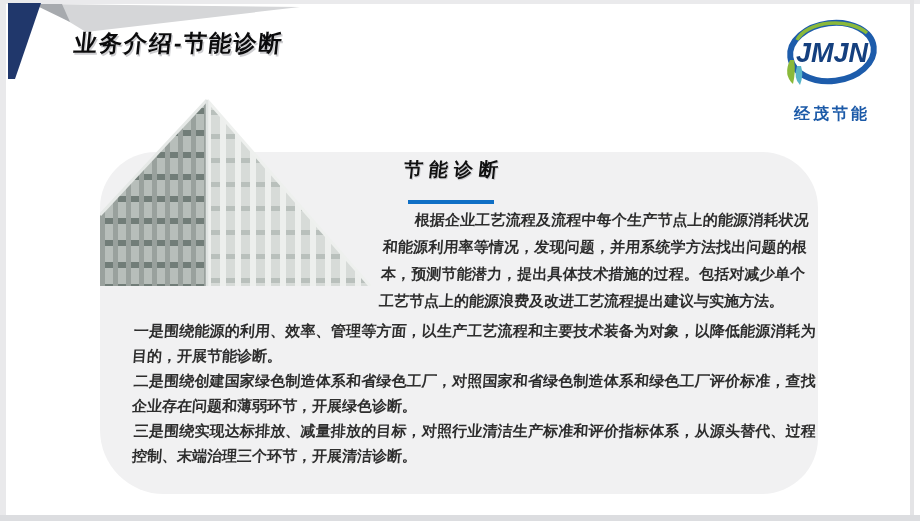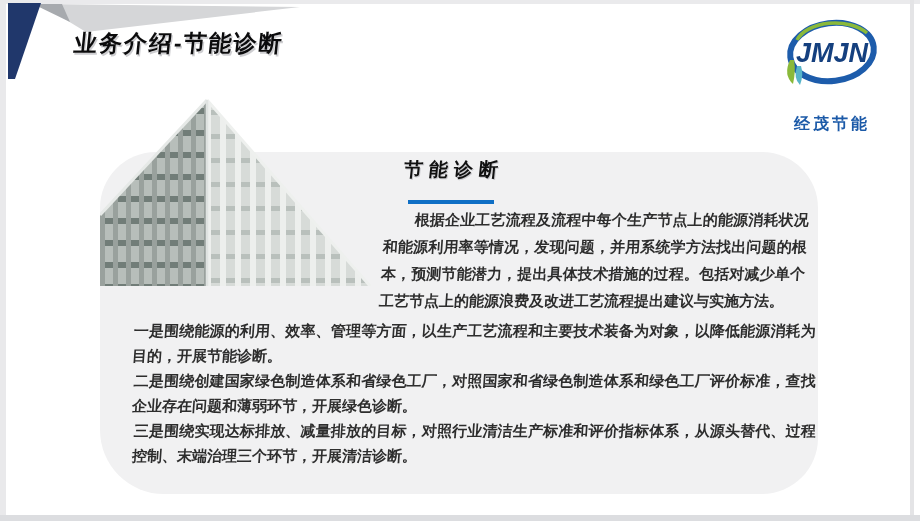--- a/index.html
+++ b/index.html
@@ -19,21 +19,21 @@
   .slide-title{
     position:absolute;left:74px;top:28px;
     font-size:23px;font-weight:900;color:#0b0b0c;
     letter-spacing:2px;transform:skewX(-6deg);
     text-shadow:1.5px 1.5px 0 rgba(125,125,135,.38);
     white-space:nowrap;
   }
 
   .logo{position:absolute;left:773px;top:12px;width:118px;text-align:center;}
   .logo .company{
-    margin-top:16px;font-size:16px;font-weight:bold;color:#1c5aa8;
+    margin-top:6px;font-size:16px;font-weight:bold;color:#1c5aa8;
     letter-spacing:3px;white-space:nowrap;
   }
 
   .card{
     position:absolute;left:100px;top:152px;width:718px;height:342px;
     background:#f1f1f2;border-radius:56px 56px 56px 64px;
   }
 
   .building{position:absolute;left:100px;top:95px;}
 

